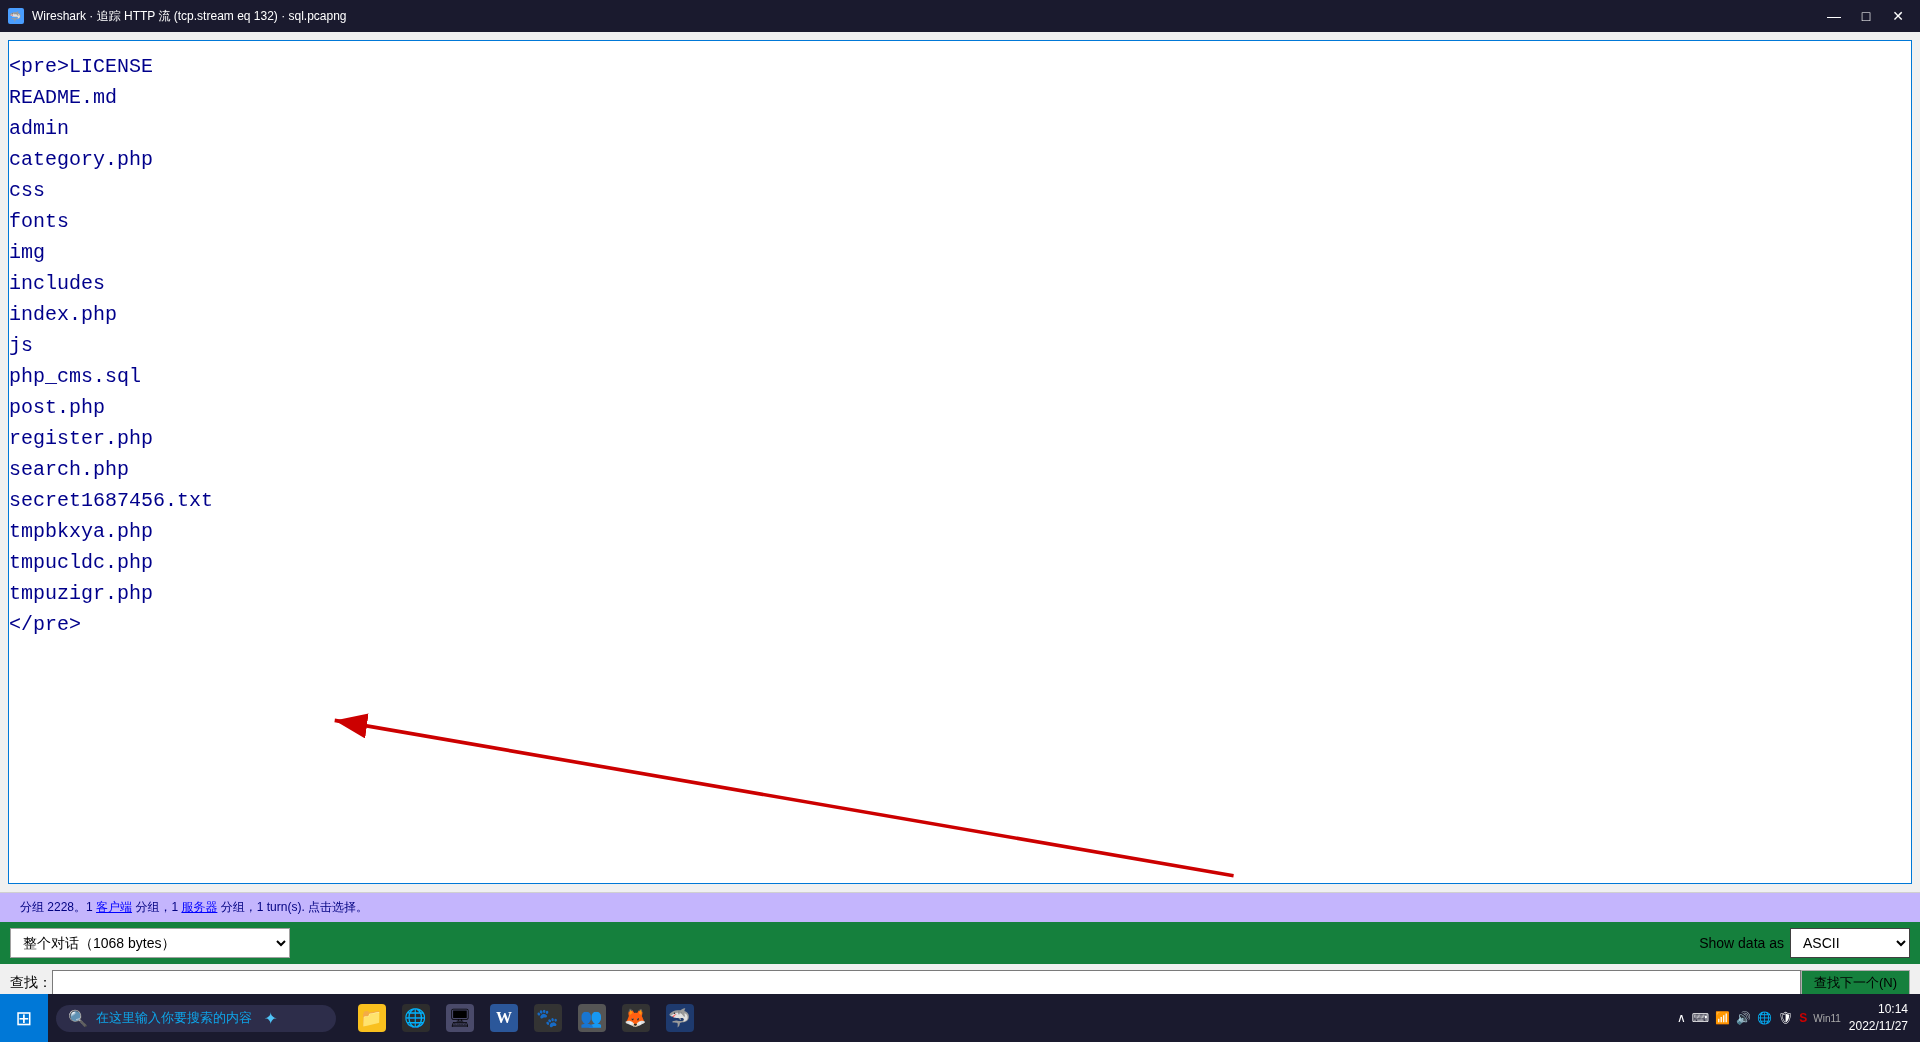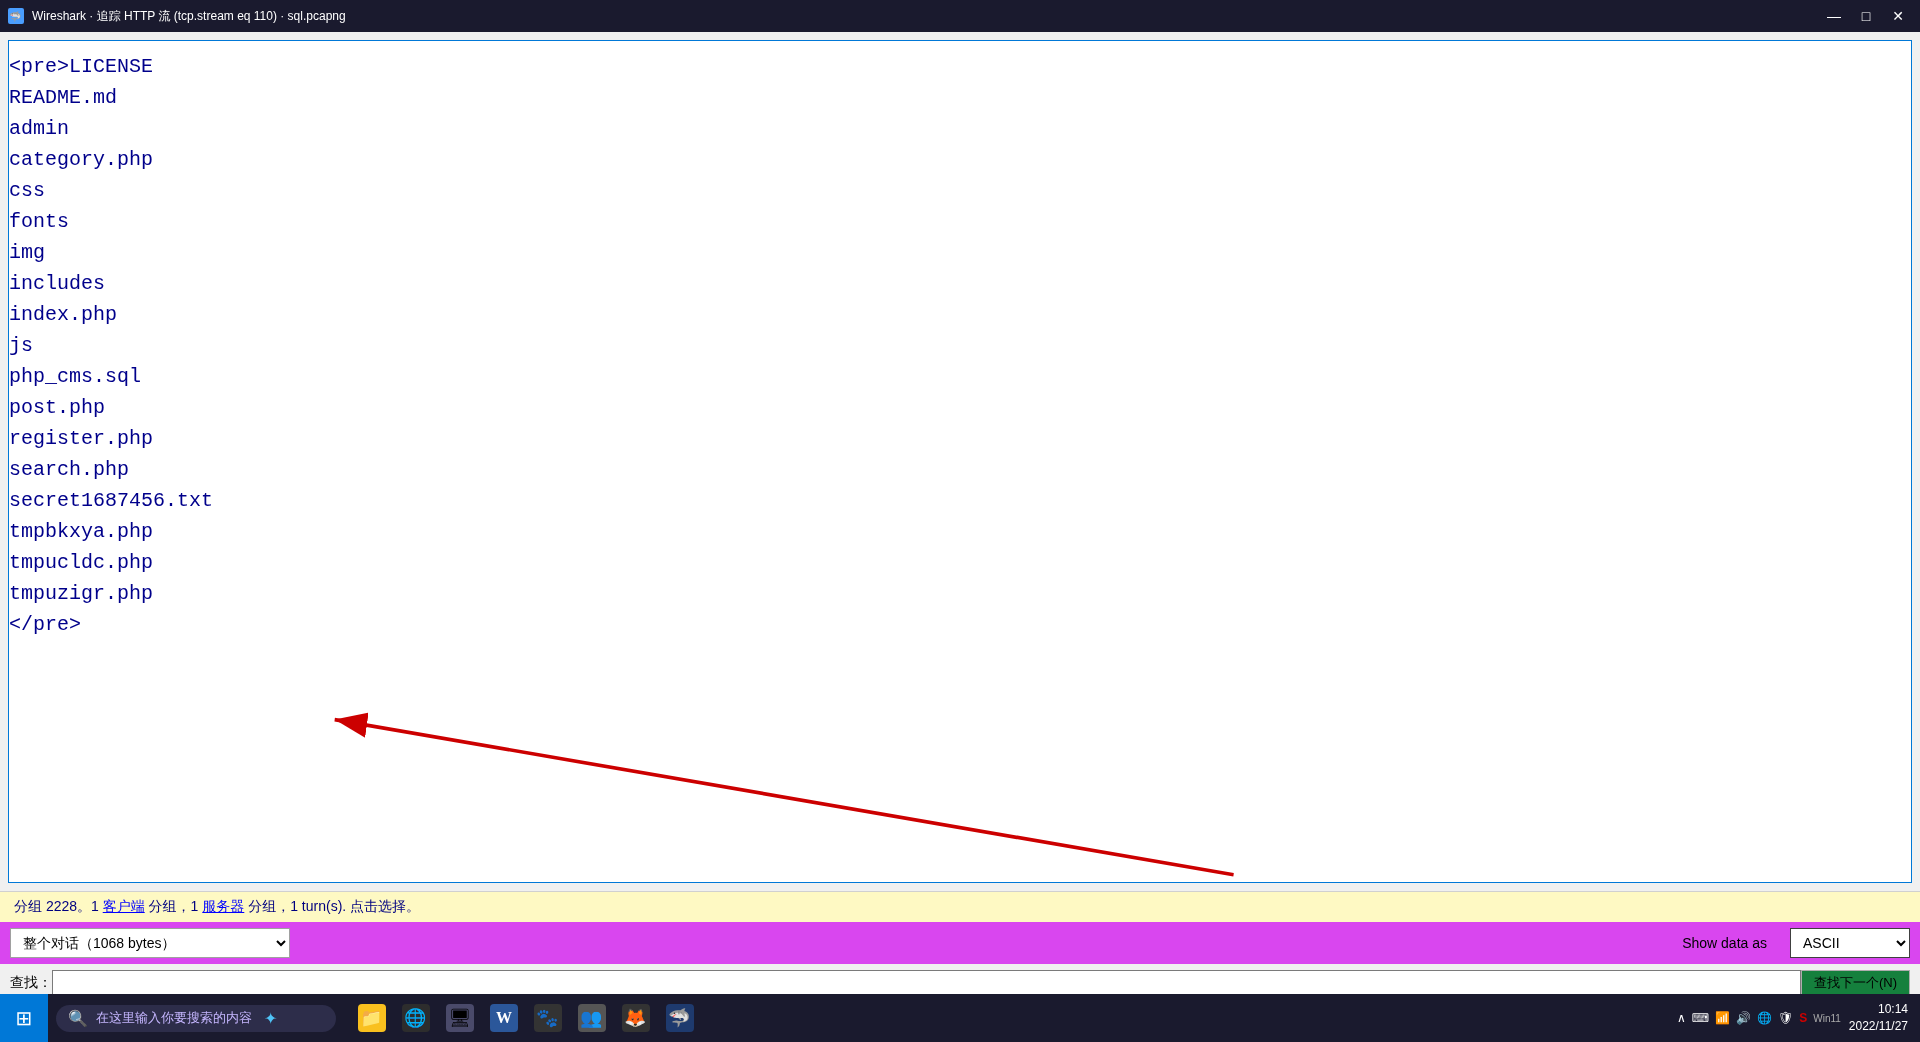--- a/index.html
+++ b/index.html
@@ -108,40 +108,40 @@
     .content-text-area::-webkit-scrollbar-track {
       background: #f0f0f0;
     }
     .content-text-area::-webkit-scrollbar-thumb {
       background: #c0c0c0;
       border: 1px solid #a0a0a0;
     }
 
     
     .status-bar {
-      padding: 6px 14px;
-      font-size: 14px;
+      padding: 6px 20px;
+      font-size: 12px;
       color: #000080;
-      background: #fef9c3;
+      background: #c4b5fd;
       border-top: 1px solid #d0d0d0;
     }
 
     .status-bar span.link {
       color: #0000ff;
       text-decoration: underline;
       cursor: pointer;
     }
 
     
     .controls-row {
       display: flex;
       align-items: center;
       padding: 6px 10px;
-      gap: 23px;
-      background: #d946ef;
+      gap: 6px;
+      background: #15803d;
     }
 
     .conversation-select {
       background: white;
       border: 1px solid #a0a0a0;
       padding: 4px 8px;
       font-size: 14px;
       width: 280px;
       height: 30px;
       cursor: pointer;
@@ -244,21 +244,21 @@
       background: #2d2d4a;
       border-radius: 20px;
       margin: 0 8px;
       padding: 4px 12px;
       gap: 8px;
       width: 280px;
       cursor: pointer;
     }
 
     .taskbar-search-text {
-      color: #c4b5fd;
+      color: #0ea5e9;
       font-size: 13px;
     }
 
     .taskbar-apps {
       display: flex;
       align-items: center;
       gap: 4px;
       margin: 0 8px;
     }
 
@@ -302,21 +302,21 @@
       align-items: center;
       gap: 6px;
     }
   </style>
 </head>
 <body>
 
 <div class="title-bar">
   <div class="title-bar-left">
     <div class="title-bar-icon">🦈</div>
-    <span class="title-bar-title">Wireshark · 追踪 HTTP 流 (tcp.stream eq 110) · sql.pcapng</span>
+    <span class="title-bar-title">Wireshark · 追踪 HTTP 流 (tcp.stream eq 132) · sql.pcapng</span>
   </div>
   <div class="title-bar-controls">
     <button class="title-bar-btn">—</button>
     <button class="title-bar-btn">□</button>
     <button class="title-bar-btn close">✕</button>
   </div>
 </div>
 
 <div class="main-window">
 

